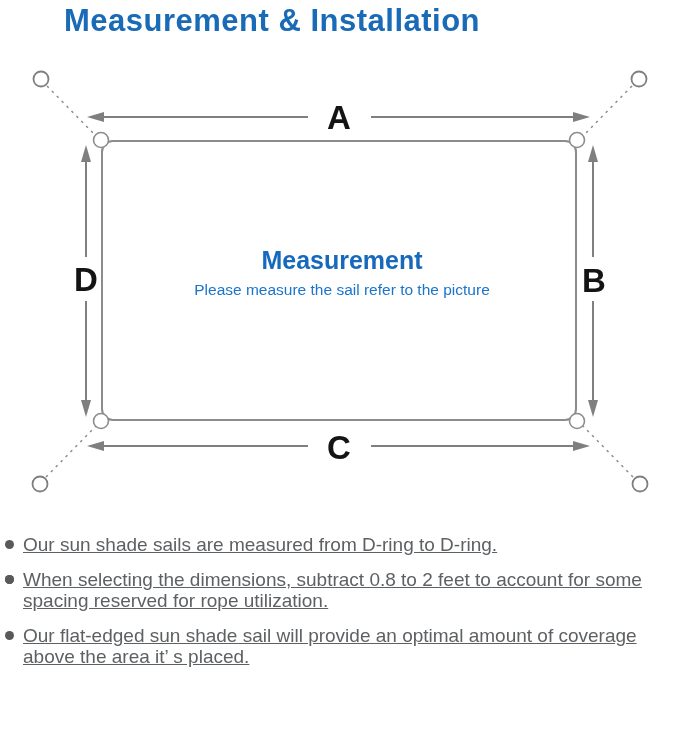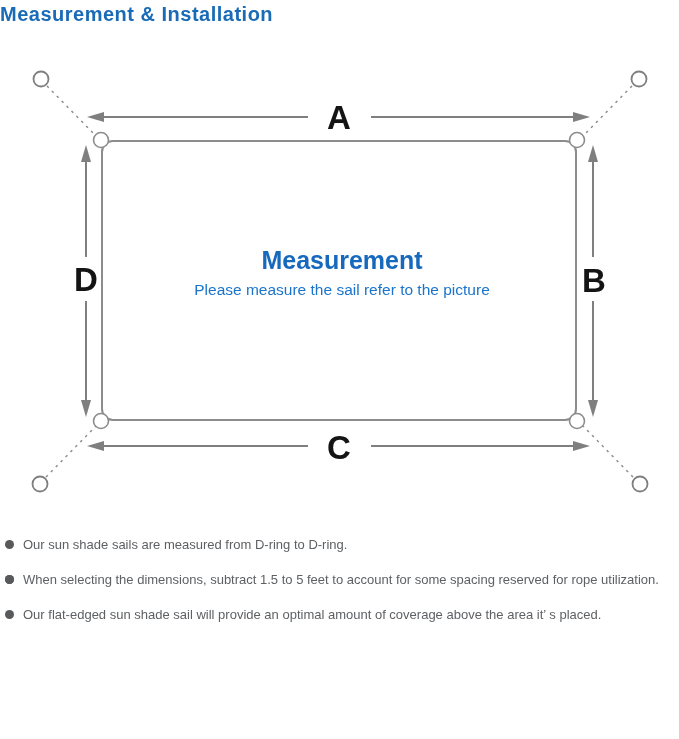--- a/index.html
+++ b/index.html
@@ -3,21 +3,21 @@
 <meta charset="utf-8">
 <style>
   * { margin:0; padding:0; box-sizing:border-box; }
   html,body { background:#ffffff; }
   body {
     width:679px; height:739px; position:relative; overflow:hidden;
     font-family:"Liberation Sans", sans-serif;
   }
   .page-title {
     position:absolute; top:3px; left:0; width:544px;
-    text-align:left; font-size:20px; font-weight:bold;
+    text-align:center; font-size:31px; font-weight:bold;
     color:#1a6bb7; letter-spacing:0.5px; line-height:1.15;
   }
   .diagram-wrap { position:absolute; top:0; left:0; width:679px; height:520px; }
   svg text.dim-letter {
     font-family:"Liberation Sans", sans-serif;
     font-size:33px; font-weight:bold; fill:#141414;
   }
   svg text.center-heading {
     font-family:"Liberation Sans", sans-serif;
     font-size:25px; font-weight:bold; fill:#1769bd;
@@ -25,21 +25,21 @@
   svg text.center-sub {
     font-family:"Liberation Sans", sans-serif;
     font-size:15.5px; fill:#1b74cb;
   }
   .notes {
     position:absolute; left:5px; top:534px; width:662px;
     list-style:none;
   }
   .notes li {
     position:relative; padding-left:18px; margin-bottom:14px;
-    font-size:13px; line-height:21px; color:#5e6164;
+    font-size:19px; line-height:21px; color:#5e6164;text-decoration:underline;
   }
   .notes li .dot {
     position:absolute; left:0; top:6px; width:9px; height:9px;
     border-radius:50%; background:#58595b;
   }
 </style>
 </head>
 <body>
 
 <h1 class="page-title">Measurement &amp; Installation</h1>
@@ -97,15 +97,15 @@
     </g>
 
     <text class="center-heading" x="342" y="260" text-anchor="middle" dominant-baseline="central">Measurement</text>
     <text class="center-sub" x="342" y="289" text-anchor="middle" dominant-baseline="central">Please measure the sail refer to the picture</text>
   </svg>
 </div>
 
 <ul class="notes">
   <li><span class="dot"></span><span>Our sun shade sails are measured from D-ring to D-ring.</span></li>
   <li><span class="dot"></span></li>
-  <li><span class="dot"></span><span>When selecting the dimensions, subtract 1.5 to 5 feet to account for some spacing reserved for rope utilization.</span></li>
+  <li><span class="dot"></span><span>When selecting the dimensions, subtract 0.8 to 2 feet to account for some spacing reserved for rope utilization.</span></li>
   <li><span class="dot"></span><span>Our flat-edged sun shade sail will provide an optimal amount of coverage above the area it’ s placed.</span></li>
 </ul>
 
 </body></html>

